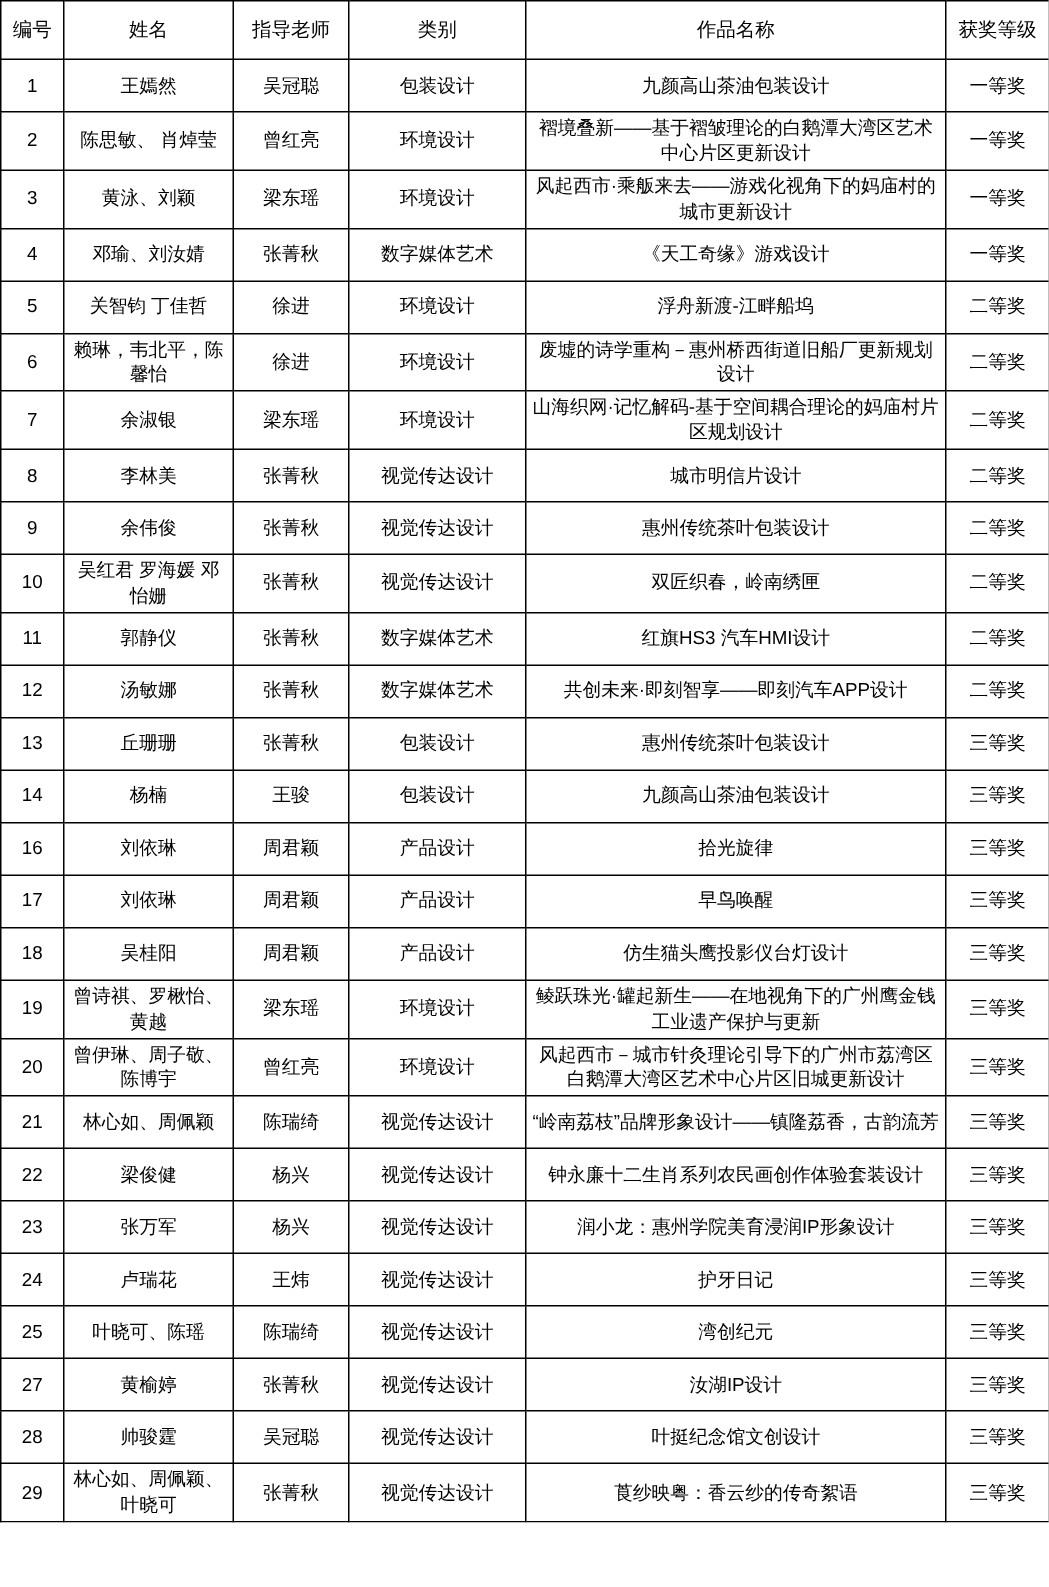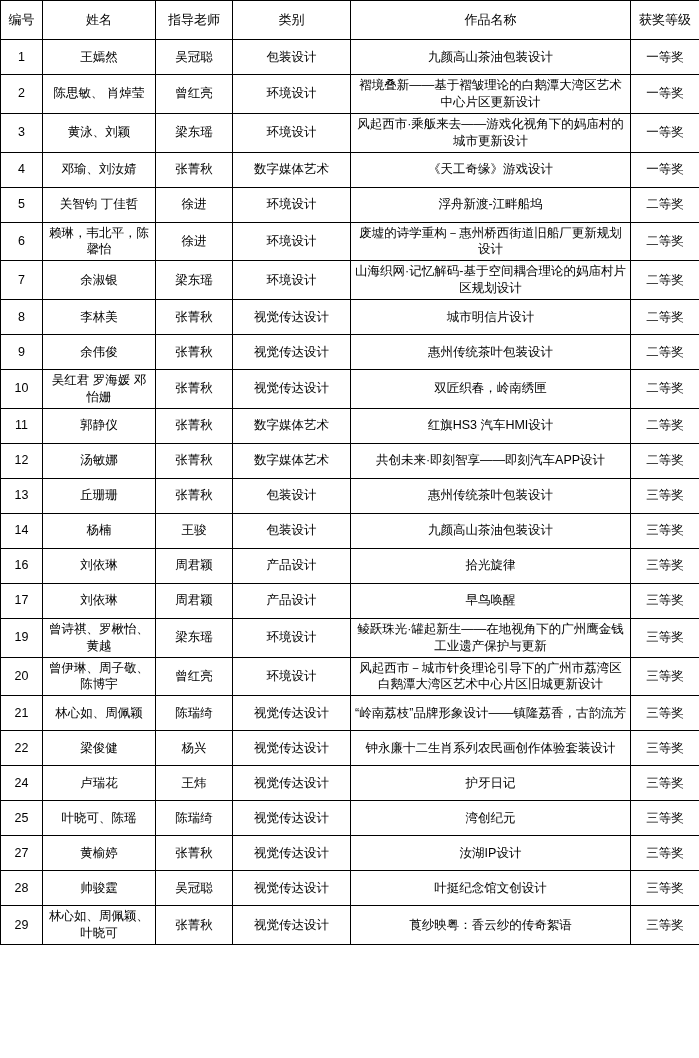--- a/index.html
+++ b/index.html
@@ -190,20 +190,28 @@
   </tr>
       <tr>
     <td>17</td>
     <td>刘依琳</td>
     <td>周君颖</td>
     <td>产品设计</td>
     <td>早鸟唤醒</td>
     <td>三等奖</td>
   </tr>
       <tr>
+    <td>18</td>
+    <td>吴桂阳</td>
+    <td>周君颖</td>
+    <td>产品设计</td>
+    <td>仿生猫头鹰投影仪台灯设计</td>
+    <td>三等奖</td>
+  </tr>
+      <tr>
     <td>19</td>
     <td>曾诗祺、罗楸怡、黄越</td>
     <td>梁东瑶</td>
     <td>环境设计</td>
     <td>鲮跃珠光·罐起新生——在地视角下的广州鹰金钱工业遗产保护与更新</td>
     <td>三等奖</td>
   </tr>
       <tr>
     <td>20</td>
     <td>曾伊琳、周子敬、陈博宇</td>
@@ -219,20 +227,28 @@
     <td>视觉传达设计</td>
     <td>“岭南荔枝”品牌形象设计——镇隆荔香，古韵流芳</td>
     <td>三等奖</td>
   </tr>
       <tr>
     <td>22</td>
     <td>梁俊健</td>
     <td>杨兴</td>
     <td>视觉传达设计</td>
     <td>钟永廉十二生肖系列农民画创作体验套装设计</td>
+    <td>三等奖</td>
+  </tr>
+      <tr>
+    <td>23</td>
+    <td>张万军</td>
+    <td>杨兴</td>
+    <td>视觉传达设计</td>
+    <td>润小龙：惠州学院美育浸润IP形象设计</td>
     <td>三等奖</td>
   </tr>
       <tr>
     <td>24</td>
     <td>卢瑞花</td>
     <td>王炜</td>
     <td>视觉传达设计</td>
     <td>护牙日记</td>
     <td>三等奖</td>
   </tr>

